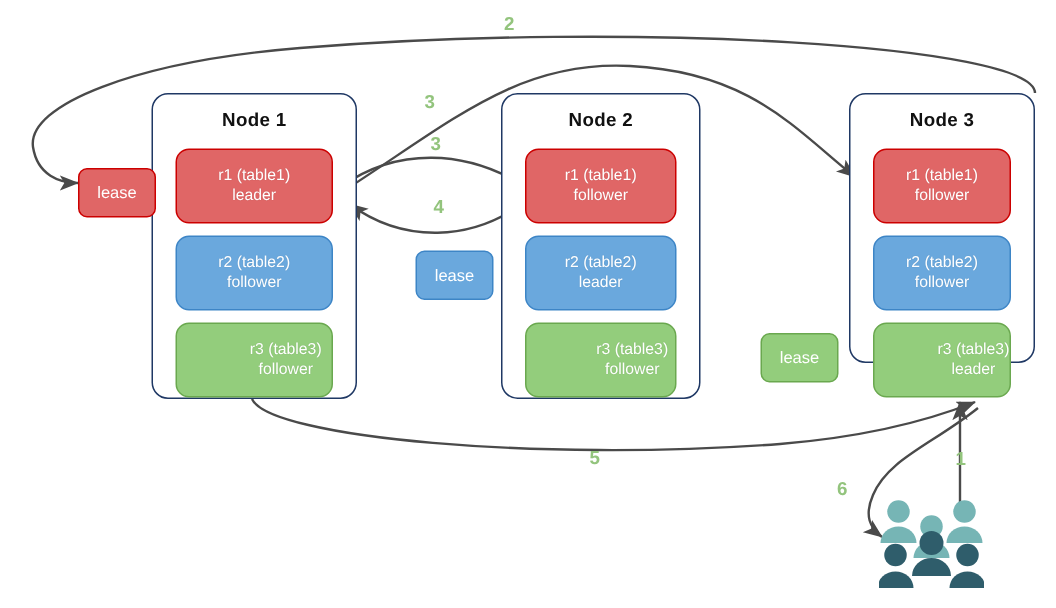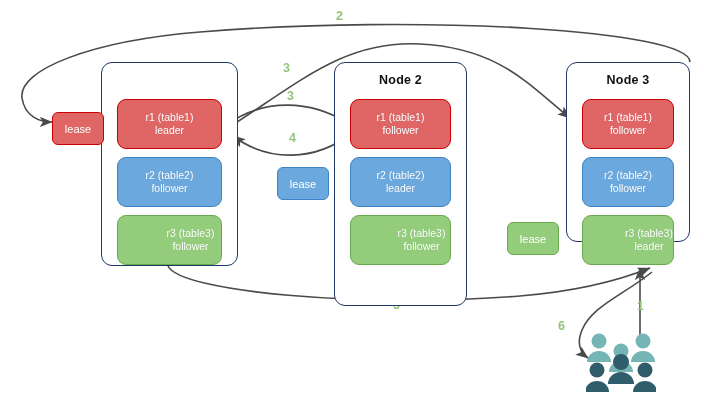--- a/index.html
+++ b/index.html
@@ -103,35 +103,36 @@
 
   <div class="step-label" style="left:336px;top:10px;">2</div>
   <div class="step-label" style="left:283px;top:62px;">3</div>
   <div class="step-label" style="left:287px;top:90px;">3</div>
   <div class="step-label" style="left:289px;top:132px;">4</div>
   <div class="step-label" style="left:393px;top:299px;">5</div>
   <div class="step-label" style="left:637px;top:300px;">1</div>
   <div class="step-label" style="left:558px;top:320px;">6</div>
 
   <div class="node" style="left:101px;top:62px;width:137px;height:204px;">
+    <div class="node-title">Node 1</div>
     <div class="replica rep-red rep-l1">
       <span>r1 (table1)</span>
       <span>leader</span>
     </div>
     <div class="replica rep-blue rep-l2">
       <span>r2 (table2)</span>
       <span>follower</span>
     </div>
     <div class="replica rep-green rep-l3">
       <span>r3 (table3)</span>
       <span>follower</span>
     </div>
   </div>
 
-  <div class="node" style="left:334px;top:62px;width:133px;height:244px;">
+  <div class="node" style="left:334px;top:62px;width:133px;height:204px;">
     <div class="node-title">Node 2</div>
     <div class="replica rep-red rep-l1">
       <span>r1 (table1)</span>
       <span>follower</span>
     </div>
     <div class="replica rep-blue rep-l2">
       <span>r2 (table2)</span>
       <span>leader</span>
     </div>
     <div class="replica rep-green rep-l3">

